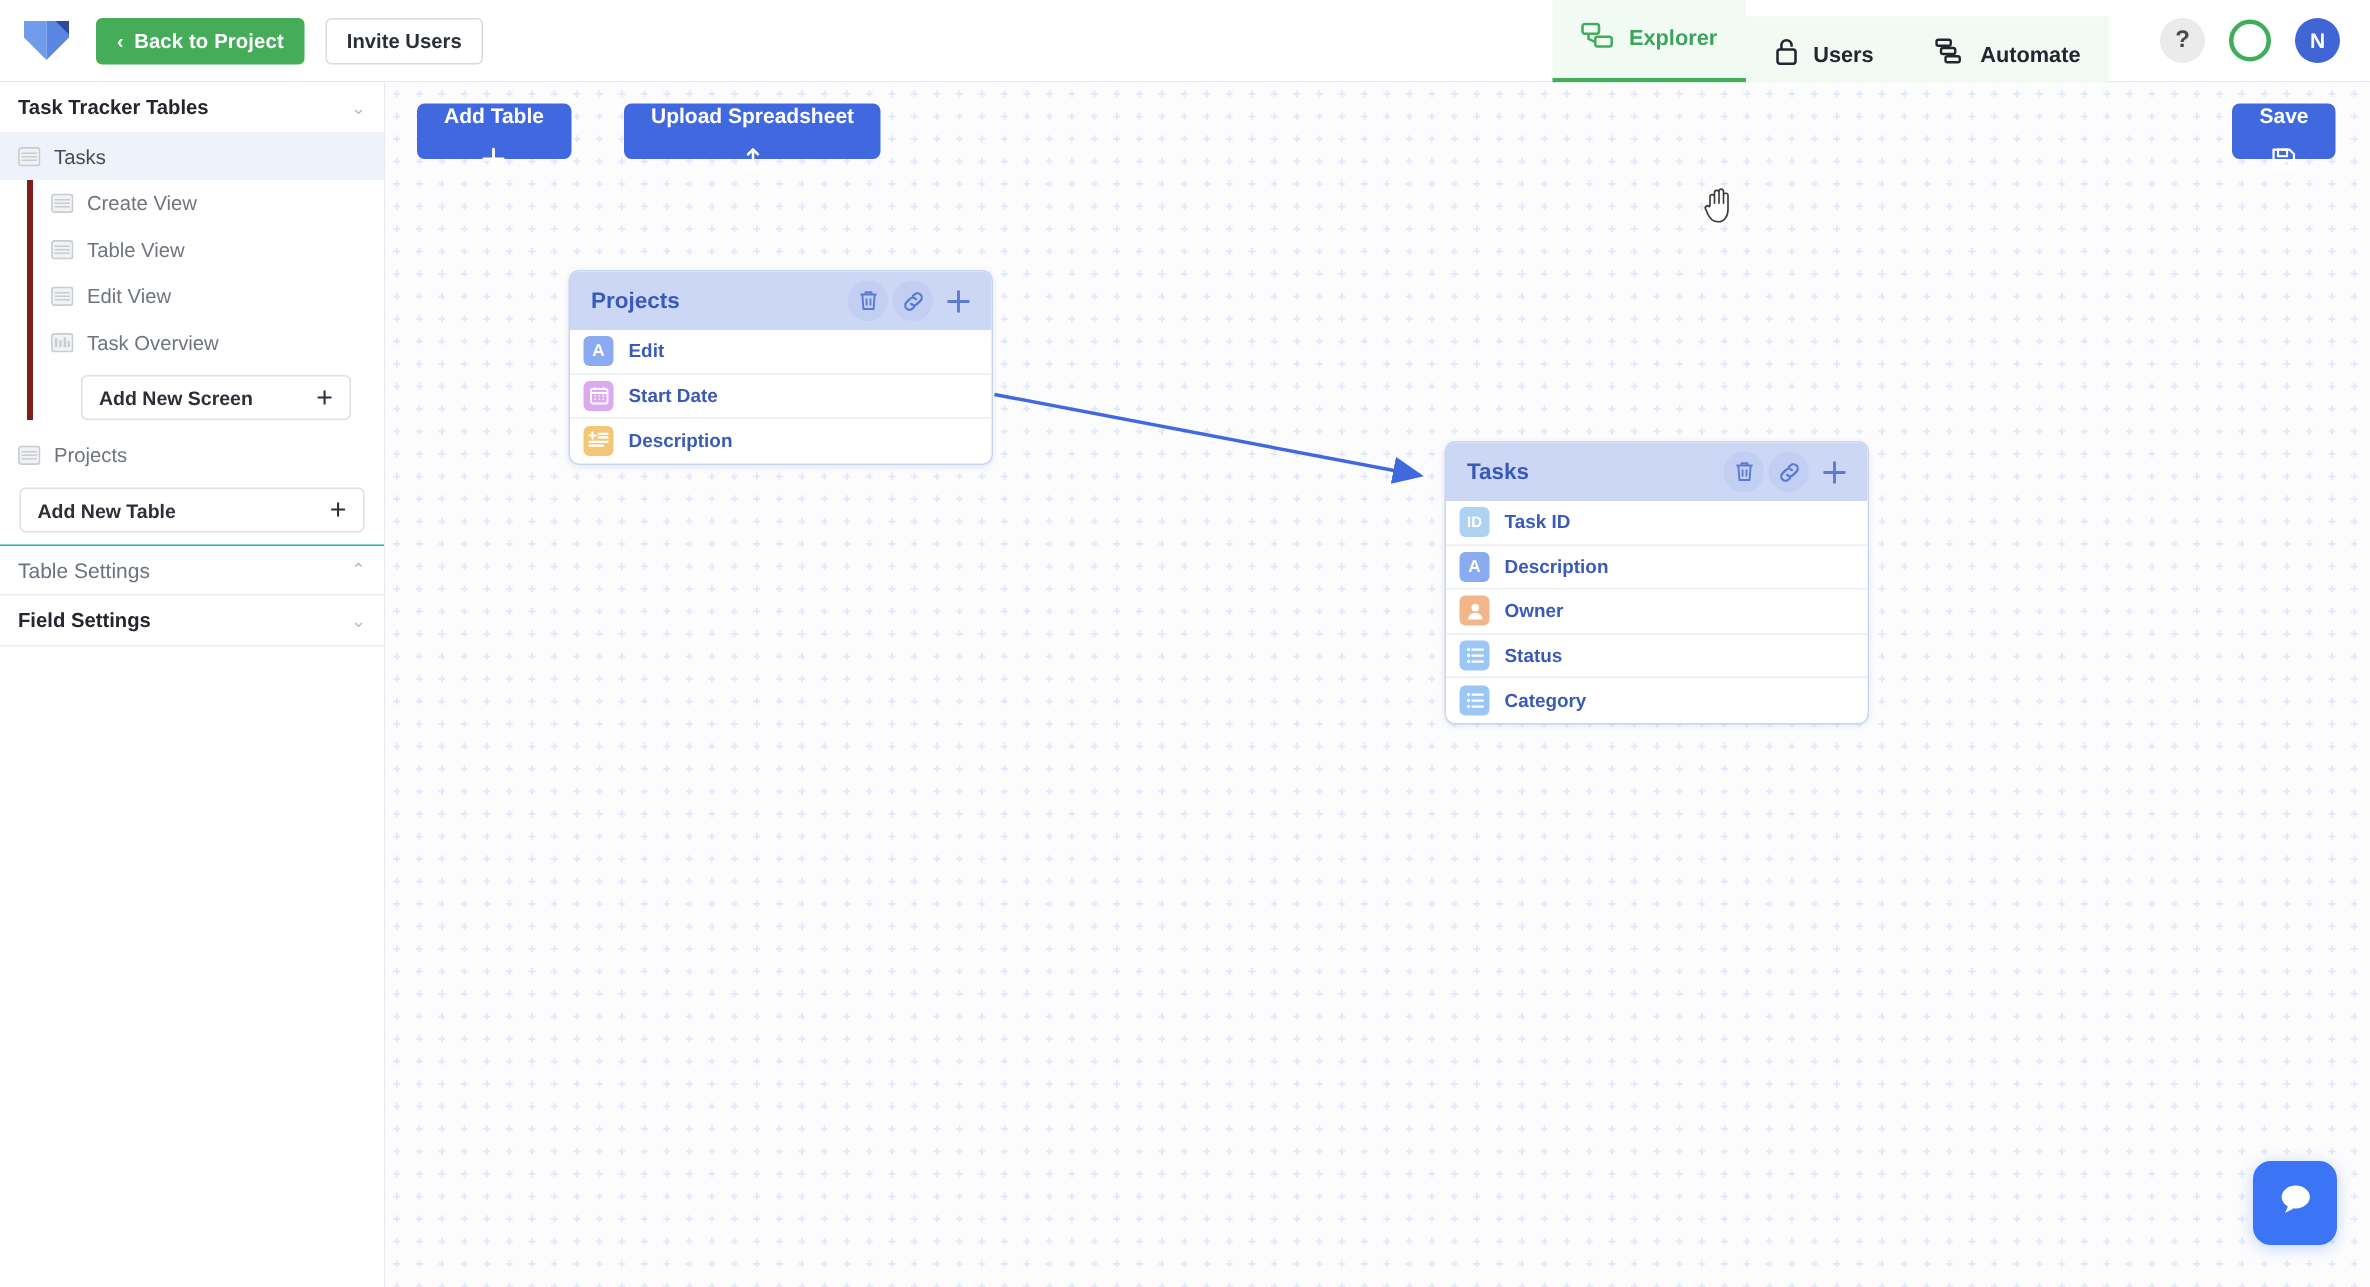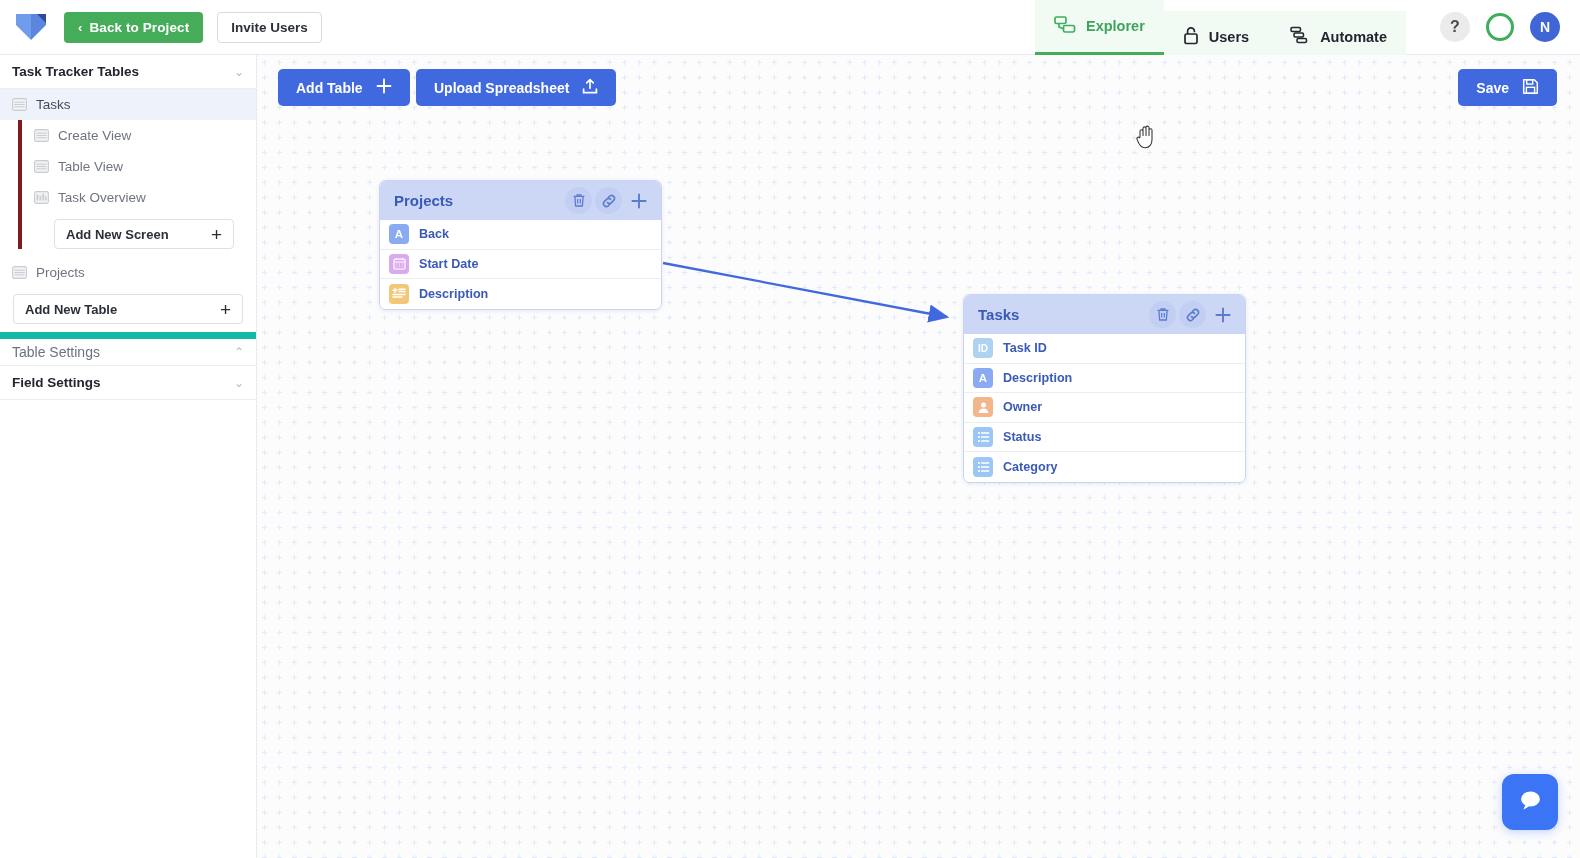--- a/index.html
+++ b/index.html
@@ -114,20 +114,21 @@
     background-image: radial-gradient(circle, rgba(255,255,255,0) 2.4px, #fcfcfd 2.6px);
     background-size: 15px 15px; background-position: 0 0;
   }
   .ctoolbar { position: absolute; left: 0; top: 0; width: 1323px; height: 56px; z-index: 5; }
   .btn-blue {
     position: absolute; height: 37px; padding: 0 18px;
     background: #4169df; color: #fff; border: none; border-radius: 5px;
     font-size: 14px; font-weight: bold; cursor: pointer;
     display: flex; align-items: center; gap: 13px;
     font-family: "Liberation Sans", sans-serif;
+    flex-direction: column;
   }
   #btn-add-table { left: 21px; top: 14px; }
   #btn-upload { left: 159px; top: 14px; justify-content: space-between; }
   #btn-save { right: 23px; top: 14px; }
 
   
   .node {
     position: absolute; width: 283px; z-index: 6;
     border-radius: 7px; background: #fff;
     border: 1px solid #c8d4f2;
@@ -261,20 +262,29 @@
     <div class="sb-row">
       <span class="ic-table">
         <svg width="15" height="13" viewBox="0 0 15 13">
           <rect x="0.6" y="0.6" width="13.8" height="11.8" rx="1.6" fill="#f1f2f4" stroke="#c9ccd3" stroke-width="1.1"></rect>
           <path d="M2.4 4.2h10.2M2.4 6.5h10.2M2.4 8.8h10.2" stroke="#c9ccd3" stroke-width="1"></path>
         </svg>
       </span>
       <span>Table View</span>
     </div>
     <div class="sb-row">
+      <span class="ic-table">
+        <svg width="15" height="13" viewBox="0 0 15 13">
+          <rect x="0.6" y="0.6" width="13.8" height="11.8" rx="1.6" fill="#f1f2f4" stroke="#c9ccd3" stroke-width="1.1"></rect>
+          <path d="M2.4 4.2h10.2M2.4 6.5h10.2M2.4 8.8h10.2" stroke="#c9ccd3" stroke-width="1"></path>
+        </svg>
+      </span>
+      <span>Edit View</span>
+    </div>
+    <div class="sb-row">
       <span class="ic-chart">
         <svg width="15" height="13" viewBox="0 0 15 13">
           <rect x="0.6" y="0.6" width="13.8" height="11.8" rx="1.6" fill="#f1f2f4" stroke="#c9ccd3" stroke-width="1.1"></rect>
           <rect x="2.6" y="3.4" width="1.7" height="6" fill="#c9ccd3"></rect>
           <rect x="5.5" y="4.8" width="1.7" height="4.6" fill="#c9ccd3"></rect>
           <rect x="8.4" y="2.8" width="1.7" height="6.6" fill="#c9ccd3"></rect>
           <rect x="11.1" y="5.4" width="1.5" height="4" fill="#c9ccd3"></rect>
         </svg>
       </span>
       <span>Task Overview</span>
@@ -294,21 +304,21 @@
       </svg>
     </span>
     <span>Projects</span>
   </div>
 
   <div class="sb-addbtn">
     <span>Add New Table</span>
     <span class="pl">+</span>
   </div>
 
-  <div class="sb-section muted" style="border-top:7px solid #14b8a6;justify-content:center;">
+  <div class="sb-section muted" style="border-top:1px solid #14b8a6;justify-content:center;">
     <span class="ttl">Table Settings</span>
     <span class="caret">⌃</span>
   </div>
 
   <div class="sb-section">
     <span class="ttl">Field Settings</span>
     <span class="caret">⌄</span>
   </div>
 
 </div>
@@ -375,21 +385,21 @@
         <div class="nact">
           <svg width="18" height="18" viewBox="0 0 18 18">
               <path d="M9 2.4v13.2M2.4 9h13.2" stroke="#5b7ad0" stroke-width="1.9" stroke-linecap="round"></path>
             </svg>
         </div>
       </div>
     </div>
     <div class="node-body">
       <div class="frow">
         <span class="fico" style="background:#8aabf2">A</span>
-        <span class="flabel">Back</span>
+        <span class="flabel">Edit</span>
       </div>
       <div class="frow">
         <span class="fico" style="background:#dba9f0">
           <svg width="13" height="13" viewBox="0 0 13 13">
             <rect x="1" y="2.2" width="11" height="9.8" rx="1.2" fill="none" stroke="#fff" stroke-width="1.2"></rect>
             <path d="M1 5h11" stroke="#fff" stroke-width="1.2"></path>
             <path d="M3.6 1v2M9.4 1v2" stroke="#fff" stroke-width="1.2"></path>
             <path d="M3.3 7h1M6 7h1M8.7 7h1M3.3 9.2h1M6 9.2h1M8.7 9.2h1" stroke="#fff" stroke-width="1"></path>
           </svg>
         </span>

